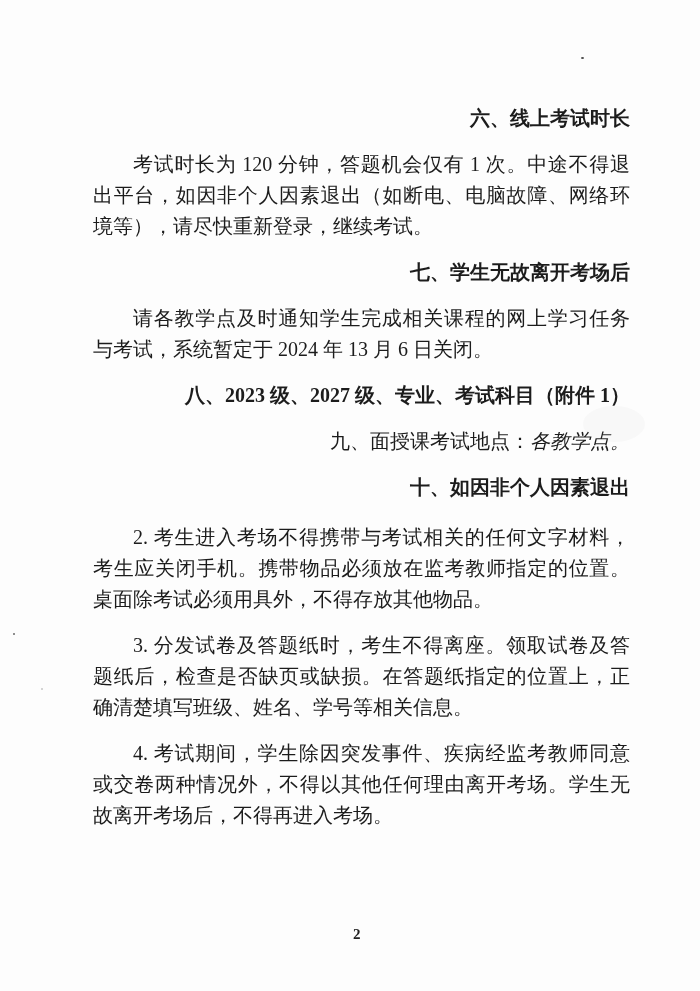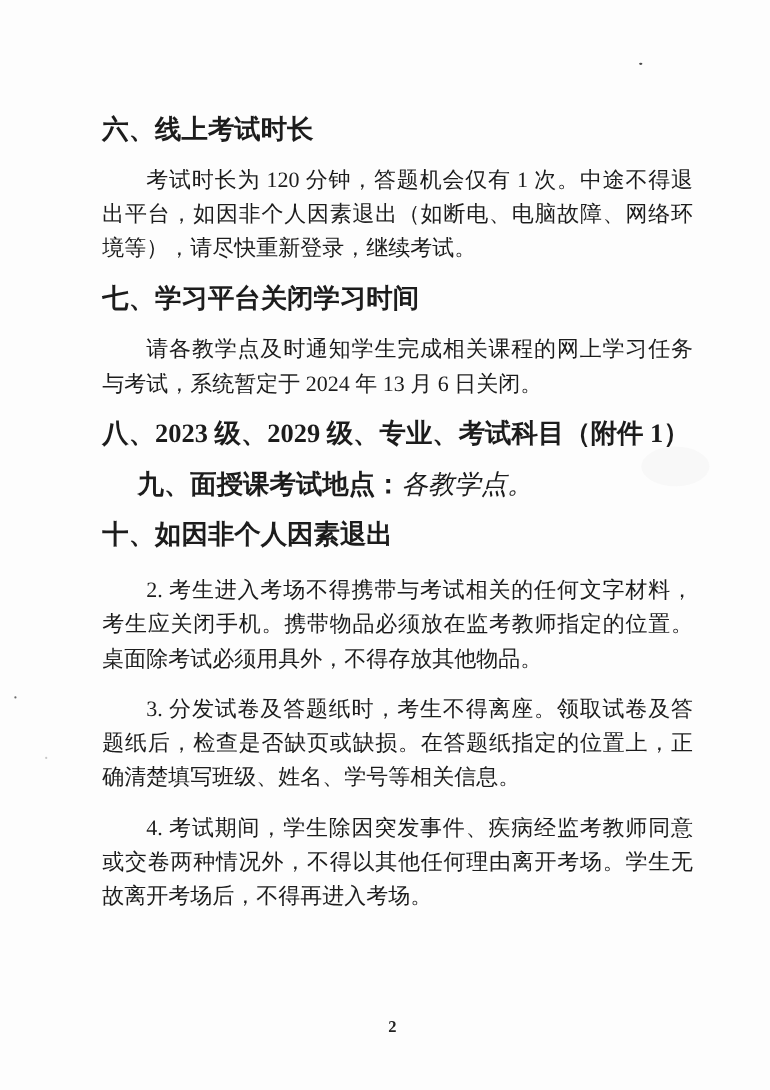--- a/index.html
+++ b/index.html
@@ -14,35 +14,36 @@
     background: #fdfdfd;
     color: #1c1c1c;
     overflow: hidden;
   }
   .doc-content {
     position: absolute;
     left: 93px; top: 103px;
     width: 537px;
   }
   .heading {
-    font-size: 24px;
+    font-size: 20px;
     font-weight: 700;
     line-height: 31px;
     margin: 0 0 15px 0;
+    text-align: right;
   }
   
   .doc-content > *:nth-child(7) { margin-bottom: 19px; }
   .para {
     font-size: 20px;
     line-height: 31px;
     margin: 0 0 15px 0;
     text-indent: 40px;
     text-align: justify;
   }
-  .hm-bold { font-weight: 700; margin-left: 32px; }
+  .hm-bold { font-weight: 400; margin-left: 32px; }
   .hm-normal { font-weight: 400; font-style: italic; }
   .page-number {
     position: absolute;
     left: 353px; top: 926px;
     font-size: 15px;
     font-weight: 700;
     color: #222;
   }
   .speck { position: absolute; border-radius: 50%; }
   .speck-1 { left: 581px; top: 57px;  width: 3px; height: 2px; background: #4a4a4a; }
@@ -56,23 +57,23 @@
     background: rgba(160,160,160,0.055);
   }
 </style>
 </head>
 <body>
 
 <div class="paper">
   <main class="doc-content" id="doc-content">
       <h2 class="heading">六、线上考试时长</h2>
       <p class="para">考试时长为 120 分钟，答题机会仅有 1 次。中途不得退出平台，如因非个人因素退出（如断电、电脑故障、网络环境等），请尽快重新登录，继续考试。</p>
-      <h2 class="heading">七、学习平台关闭学习时间</h2>
+      <h2 class="heading">七、学生无故离开考场后</h2>
       <p class="para">请各教学点及时通知学生完成相关课程的网上学习任务与考试，系统暂定于 2024 年 13 月 6 日关闭。</p>
-      <h2 class="heading">八、2023 级、2029 级、专业、考试科目（附件 1）</h2>
+      <h2 class="heading">八、2023 级、2027 级、专业、考试科目（附件 1）</h2>
       <h2 class="heading"><span class="hm-bold">九、面授课考试地点：</span><span class="hm-normal">各教学点。</span></h2>
       <h2 class="heading">十、如因非个人因素退出</h2>
       <p class="para">2. 考生进入考场不得携带与考试相关的任何文字材料，考生应关闭手机。携带物品必须放在监考教师指定的位置。桌面除考试必须用具外，不得存放其他物品。</p>
       <p class="para">3. 分发试卷及答题纸时，考生不得离座。领取试卷及答题纸后，检查是否缺页或缺损。在答题纸指定的位置上，正确清楚填写班级、姓名、学号等相关信息。</p>
       <p class="para">4. 考试期间，学生除因突发事件、疾病经监考教师同意或交卷两种情况外，不得以其他任何理由离开考场。学生无故离开考场后，不得再进入考场。</p>
     </main>
   <div class="page-number">2</div>
   <div class="speck speck-1"></div>
   <div class="speck speck-2"></div>
   <div class="speck speck-3"></div>

